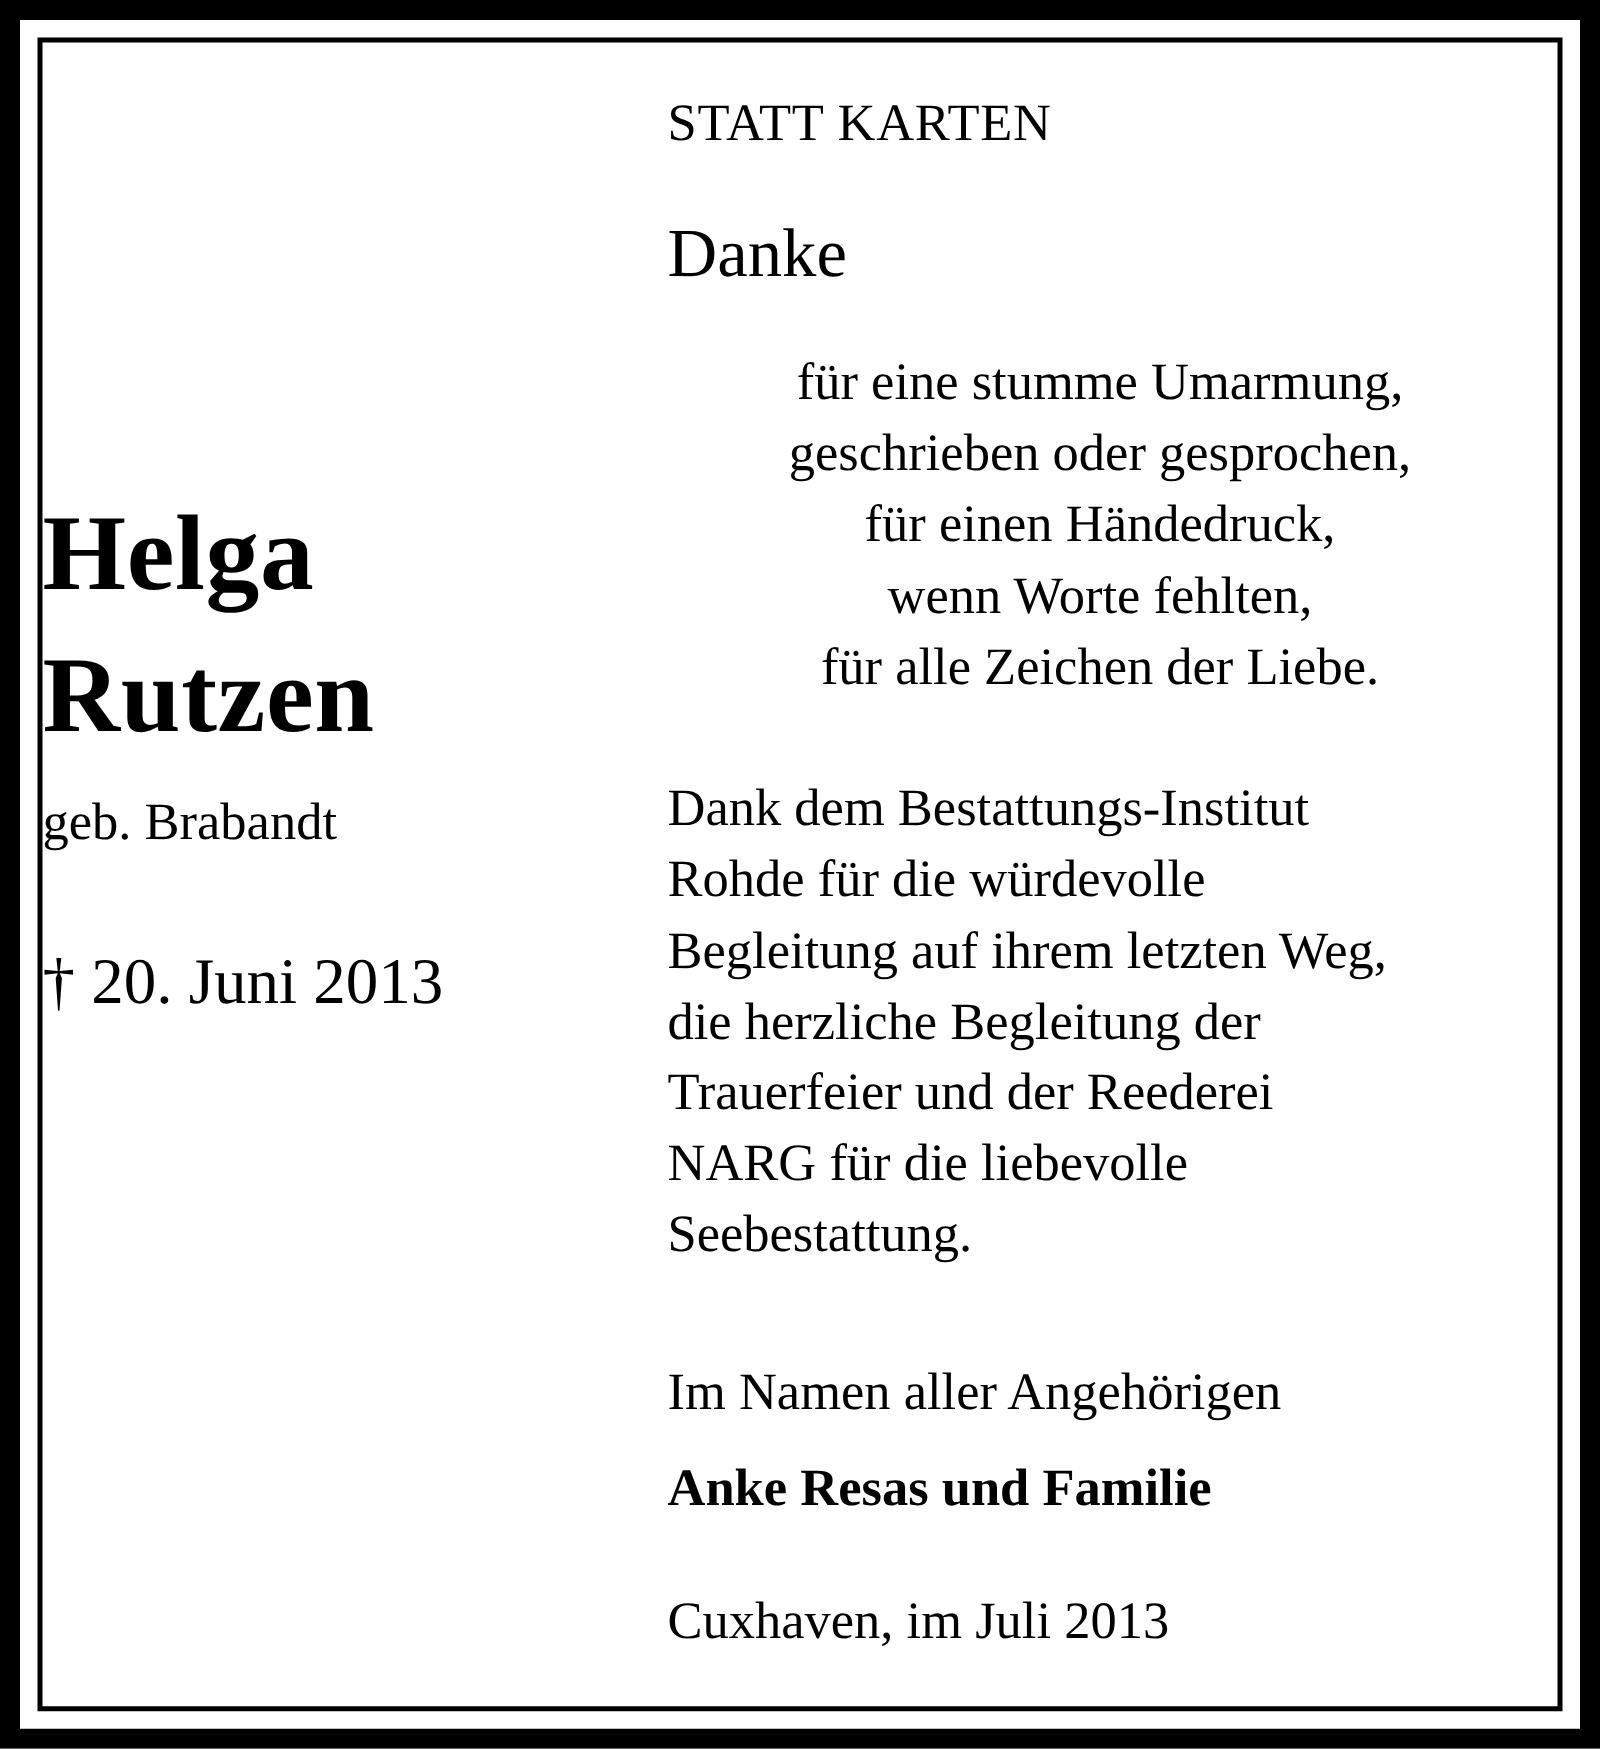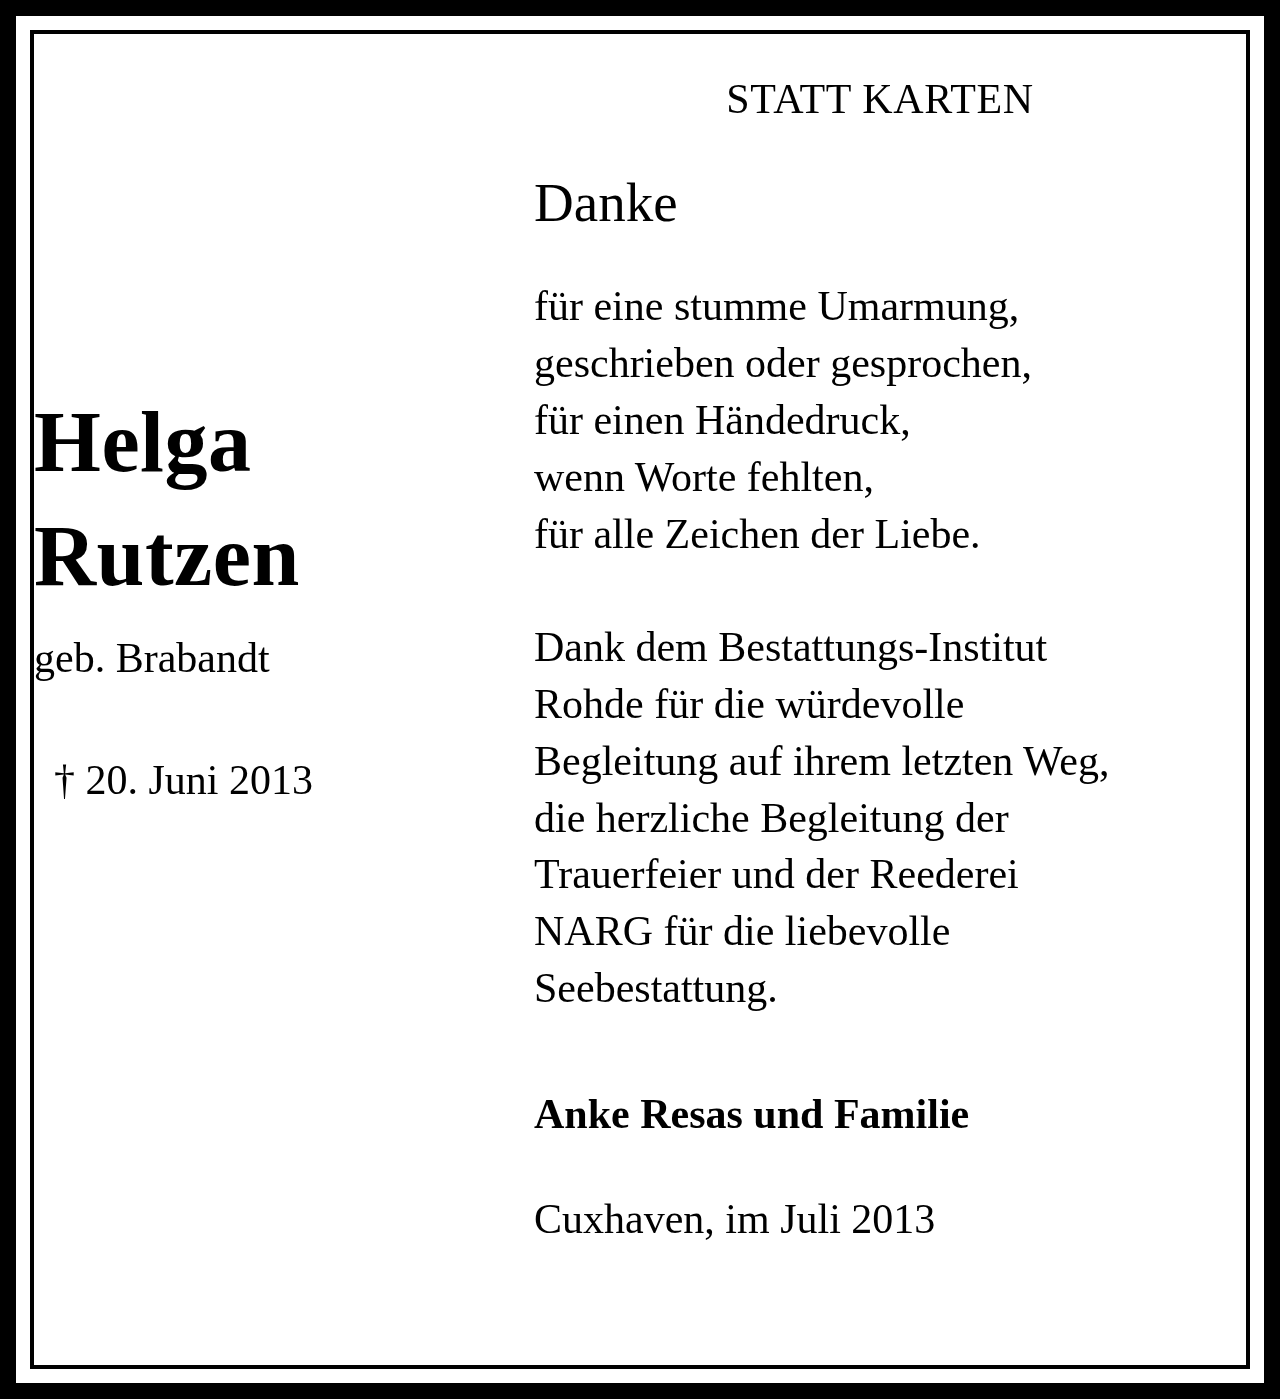--- a/index.html
+++ b/index.html
@@ -62,52 +62,51 @@
     letter-spacing: 0.5px;
     margin: 0;
   }
   .maiden-name {
     font-size: 42px;
     font-weight: normal;
     line-height: 1.2;
     margin: 20px 0 0 0;
   }
   .death-date {
-    font-size: 42px;
+    font-size: 52px;
     font-weight: normal;
     line-height: 1.2;
     margin: 72px 0 12px 0;
-    padding-left: 20px;
   }
 
   
   #col-right {
     flex: 1 1 auto;
     padding-top: 40px;
     padding-left: 70px;
     padding-right: 20px;
     text-align: left;
   }
   .statt-karten {
     font-size: 42px;
     line-height: 1.22;
     letter-spacing: 0.6px;
     margin: 0 0 44px 0;
-    text-align: center;
   }
   .danke {
     font-size: 55px;
     font-weight: normal;
     line-height: 1.22;
     margin: 0 0 42px 0;
   }
   .poem {
     font-size: 42px;
     line-height: 1.355;
     margin: 0 0 56px 0;
+    text-align: center;
   }
   .poem .line { display: block; white-space: pre; }
 
   .thanks {
     font-size: 42px;
     line-height: 1.355;
     margin: 0 0 72px 0;
   }
   .thanks .line { display: block; white-space: pre; }
 
@@ -161,20 +160,21 @@
           <div class="thanks">
             <span class="line">Dank dem Bestattungs-Institut</span>
             <span class="line">Rohde für die würdevolle</span>
             <span class="line">Begleitung auf ihrem letzten Weg,</span>
             <span class="line">die herzliche Begleitung der</span>
             <span class="line">Trauerfeier und der Reederei</span>
             <span class="line">NARG für die liebevolle</span>
             <span class="line">Seebestattung.</span>
           </div>
 
+          <div class="closing-intro">Im Namen aller Angehörigen</div>
 
           <div class="closing-family">Anke Resas und Familie</div>
 
           <div class="place-date">Cuxhaven, im Juli 2013</div>
 
         </div>
 
       </div>
 
     </div>

